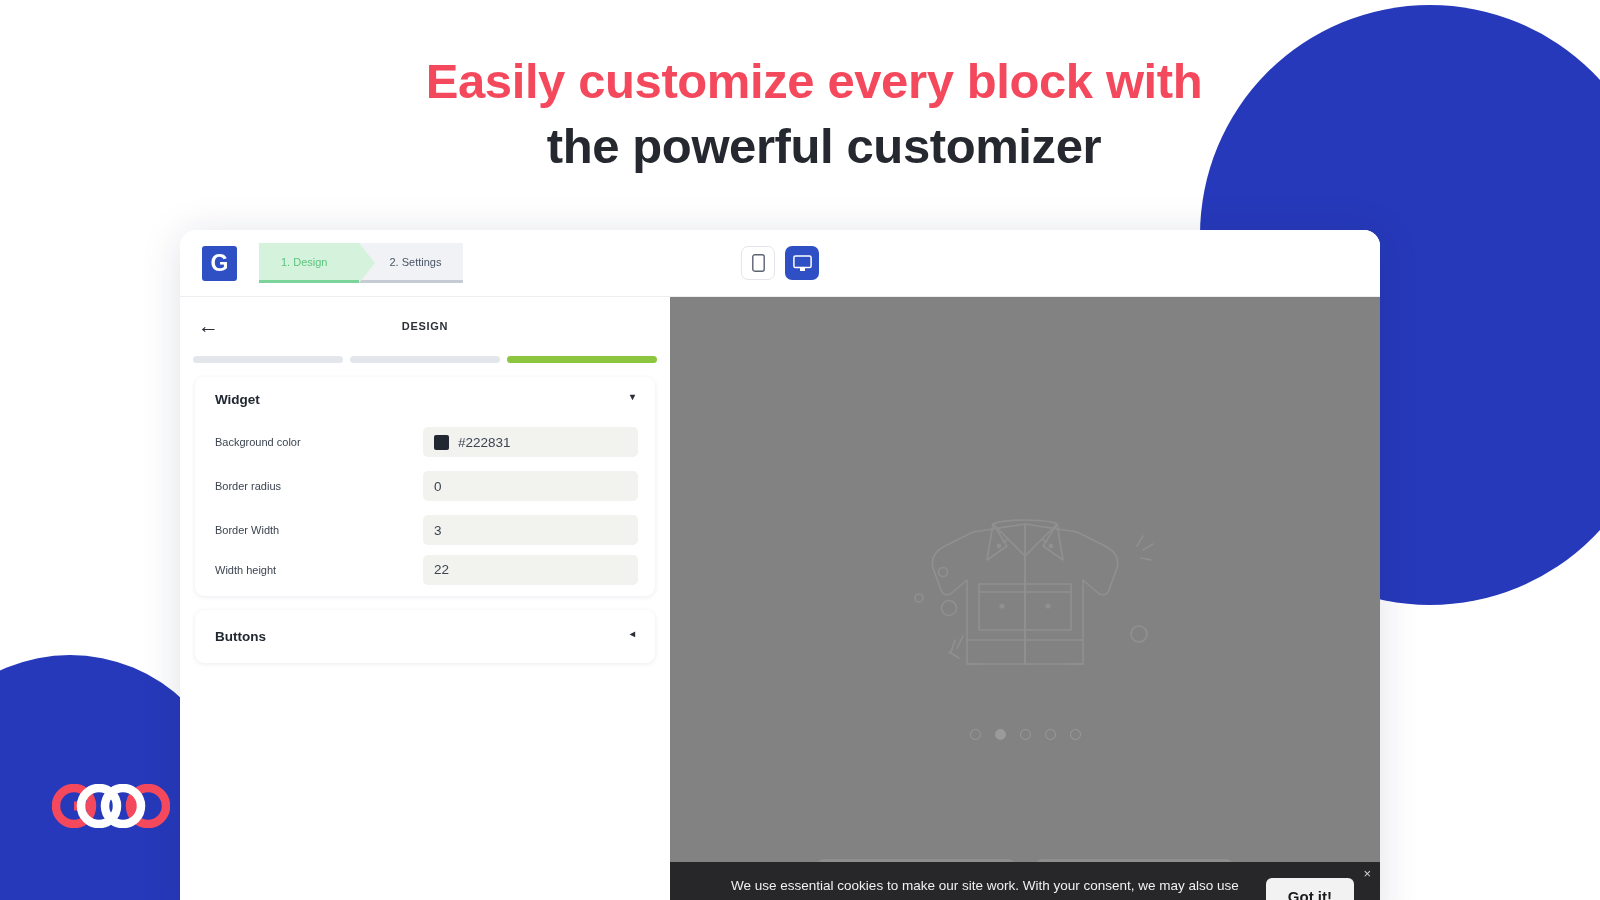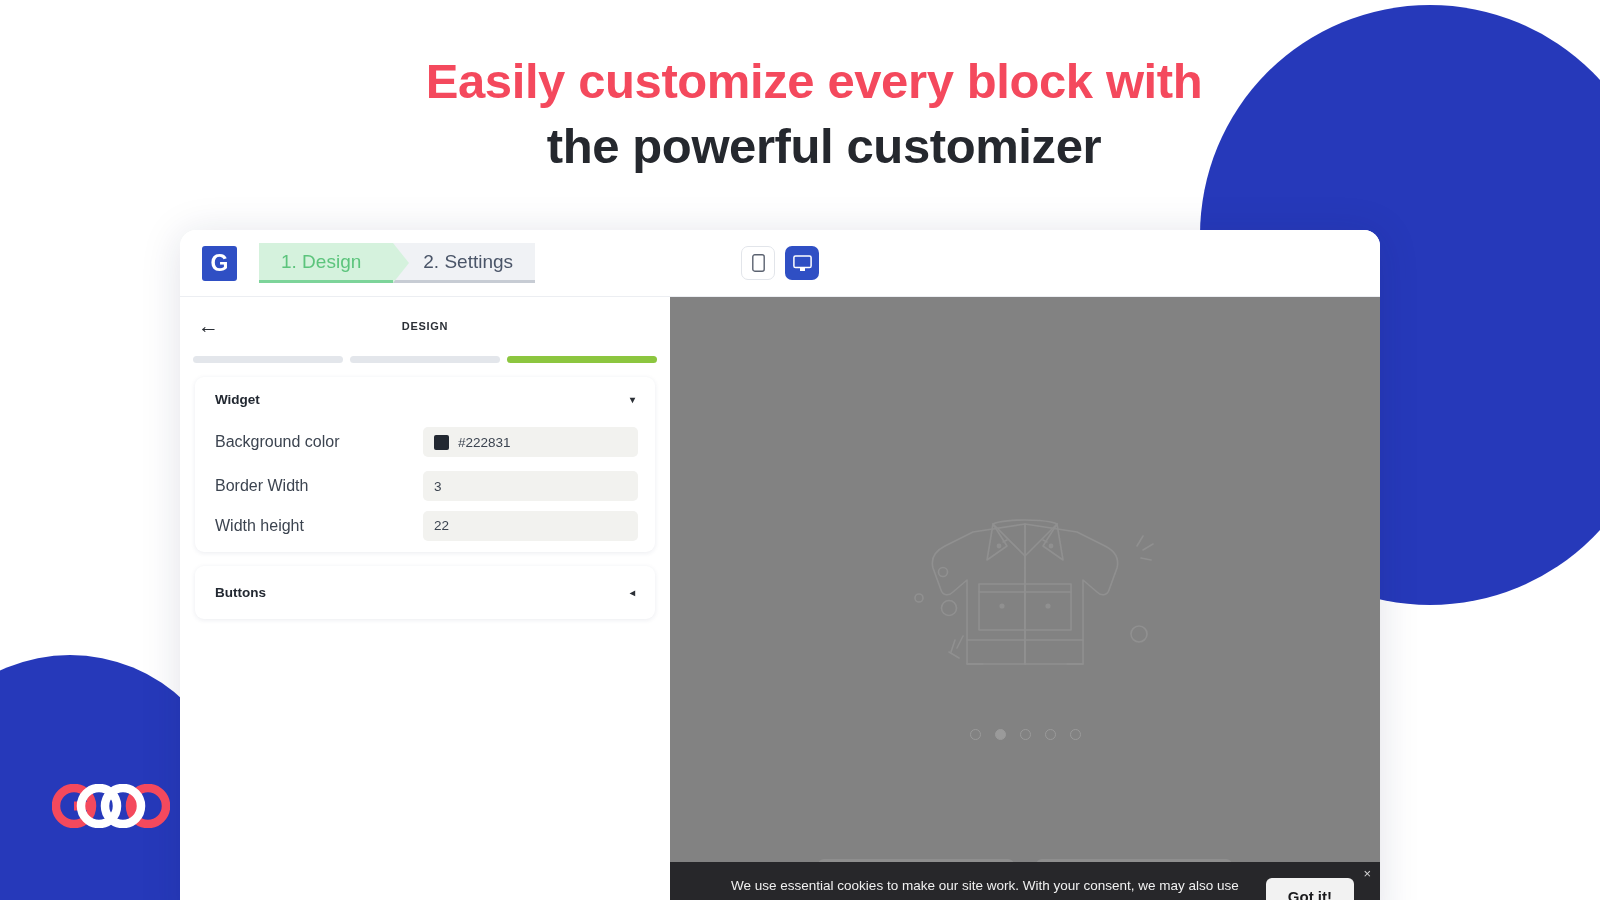--- a/index.html
+++ b/index.html
@@ -109,21 +109,21 @@
   .logo-sq span {
     color: #fff; font-weight: bold; font-size: 23px;
     line-height: 1; font-family: "Liberation Sans", sans-serif;
   }
 
   .steps { display: flex; align-items: stretch; height: 40px; }
   .step {
     position: relative;
     display: flex; align-items: center;
     padding: 0 20px 0 26px;
-    font-size: 19px;
+    font-size: 11px;
     height: 40px;
   }
   .step-1 {
     background: #d5f2dd;
     color: #5cc47c;
     padding-left: 22px;
     padding-right: 32px;
     border-bottom: 3px solid #7dd49a;
   }
   .step-1::after {
@@ -198,34 +198,34 @@
 
   .section {
     background: #fff;
     border-radius: 9px;
     box-shadow: 0 1px 5px rgba(30,45,90,0.09);
     overflow: hidden;
   }
   .section + .section { margin-top: 14px; }
 
   .section-head {
-    display: flex; align-items: center; justify-content: space-between;
+    display: flex; justify-content: space-between;
     padding: 15px 20px 13px 20px;
     font-size: 13.5px; font-weight: bold; color: #222831;
   }
   .caret { font-size: 10px; color: #2b2f36; line-height: 1; }
 
   .field {
     display: flex; align-items: center;
     padding: 5px 17px 5px 20px;
     height: 44px;
   }
   .field-label {
     flex: 1;
-    font-size: 16px; color: #3c4450;
+    font-size: 11px; color: #3c4450;
   }
   .field-ctrl {
     width: 215px; flex: none;
     height: 30px;
     background: #f2f2ef;
     border-radius: 5px;
     display: flex; align-items: center;
     padding: 0 11px;
     font-size: 13.5px; color: #3c4450;
     position: relative;
@@ -405,20 +405,26 @@
             </div>
 
             <div class="field">
               <div class="field-label">Background color</div>
               <div class="field-ctrl">
                 <span class="swatch" style="background:#222831"></span>
                 <span>#222831</span>
               </div>
             </div>
 
+            <div class="field">
+              <div class="field-label">Border radius</div>
+              <div class="field-ctrl">
+                <span>0</span>
+              </div>
+            </div>
 
             <div class="field">
               <div class="field-label">Border Width</div>
               <div class="field-ctrl">
                 <span>3</span>
               </div>
             </div>
 
 
 

